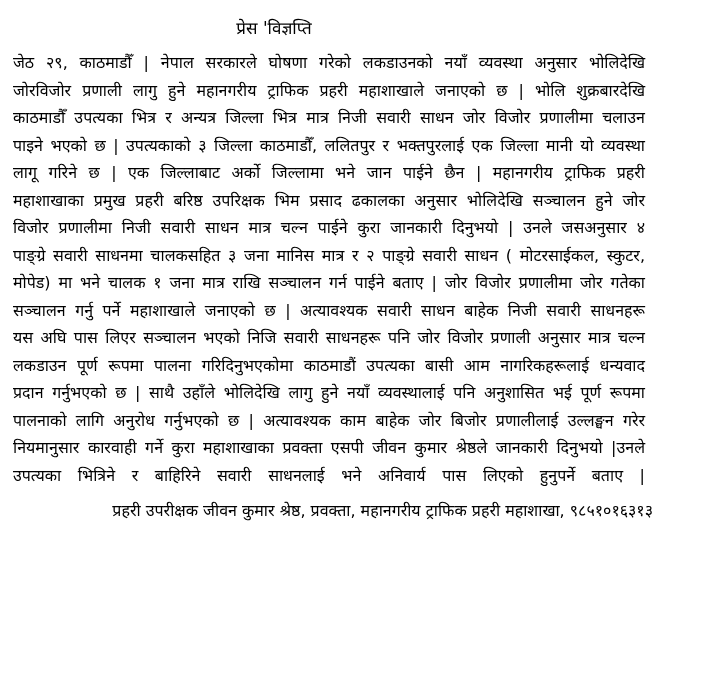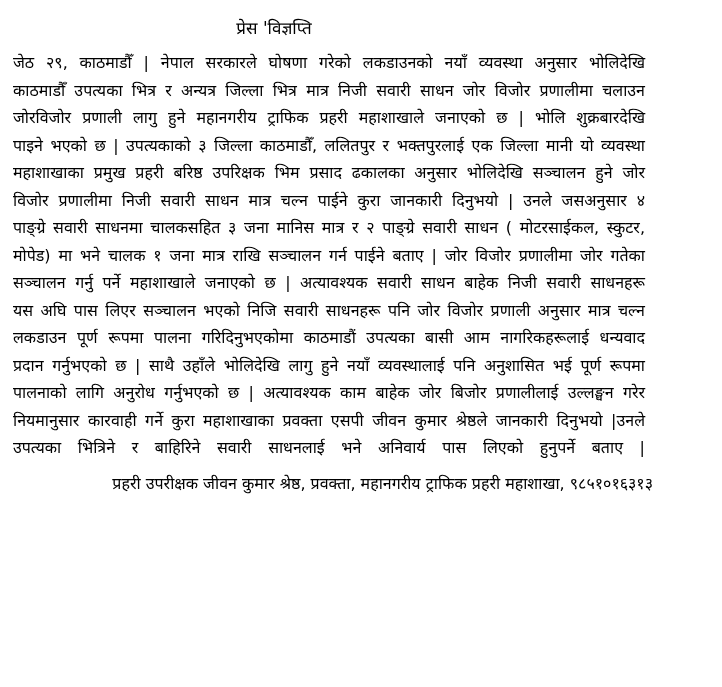--- a/index.html
+++ b/index.html
@@ -46,23 +46,24 @@
 </style>
 </head>
 <body>
 
 <div class="page">
 
   <h1 class="doc-title">प्रेस 'विज्ञप्ति</h1>
 
   <div class="doc-body">
     <div class="body-line">जेठ २९, काठमाडौँ | नेपाल सरकारले घोषणा गरेको लकडाउनको नयाँ व्यवस्था अनुसार भोलिदेखि</div>
+    <div class="body-line">जोरविजोर प्रणाली लागु हुने महानगरीय ट्राफिक प्रहरी महाशाखाले जनाएको छ | भोलि शुक्रबारदेखि</div>
     <div class="body-line">काठमाडौँ उपत्यका भित्र र अन्यत्र जिल्ला भित्र मात्र निजी सवारी साधन जोर विजोर प्रणालीमा चलाउन</div>
-    <div class="body-line">जोरविजोर प्रणाली लागु हुने महानगरीय ट्राफिक प्रहरी महाशाखाले जनाएको छ | भोलि शुक्रबारदेखि</div>
     <div class="body-line">पाइने भएको छ | उपत्यकाको ३ जिल्ला काठमाडौँ, ललितपुर र भक्तपुरलाई एक जिल्ला मानी यो व्यवस्था</div>
+    <div class="body-line">लागू गरिने छ | एक जिल्लाबाट अर्को जिल्लामा भने जान पाईने छैन | महानगरीय ट्राफिक प्रहरी</div>
     <div class="body-line">महाशाखाका प्रमुख प्रहरी बरिष्ठ उपरिक्षक भिम प्रसाद ढकालका अनुसार भोलिदेखि सञ्चालन हुने जोर</div>
     <div class="body-line">विजोर प्रणालीमा निजी सवारी साधन मात्र चल्न पाईने कुरा जानकारी दिनुभयो | उनले जसअनुसार ४</div>
     <div class="body-line">पाङ्ग्रे सवारी साधनमा चालकसहित ३ जना मानिस मात्र र २ पाङ्ग्रे सवारी साधन ( मोटरसाईकल, स्कुटर,</div>
     <div class="body-line">मोपेड) मा भने चालक १ जना मात्र राखि सञ्चालन गर्न पाईने बताए | जोर विजोर प्रणालीमा जोर गतेका</div>
     <div class="body-line">सञ्चालन गर्नु पर्ने महाशाखाले जनाएको छ | अत्यावश्यक सवारी साधन बाहेक निजी सवारी साधनहरू</div>
     <div class="body-line">यस अघि पास लिएर सञ्चालन भएको निजि सवारी साधनहरू पनि जोर विजोर प्रणाली अनुसार मात्र चल्न</div>
     <div class="body-line">लकडाउन पूर्ण रूपमा पालना गरिदिनुभएकोमा काठमाडौं उपत्यका बासी आम नागरिकहरूलाई धन्यवाद</div>
     <div class="body-line">प्रदान गर्नुभएको छ | साथै उहाँले भोलिदेखि लागु हुने नयाँ व्यवस्थालाई पनि अनुशासित भई पूर्ण रूपमा</div>
     <div class="body-line">पालनाको लागि अनुरोध गर्नुभएको छ | अत्यावश्यक काम बाहेक जोर बिजोर प्रणालीलाई उल्लङ्घन गरेर</div>
     <div class="body-line">नियमानुसार कारवाही गर्ने कुरा महाशाखाका प्रवक्ता एसपी जीवन कुमार श्रेष्ठले जानकारी दिनुभयो |उनले</div>

